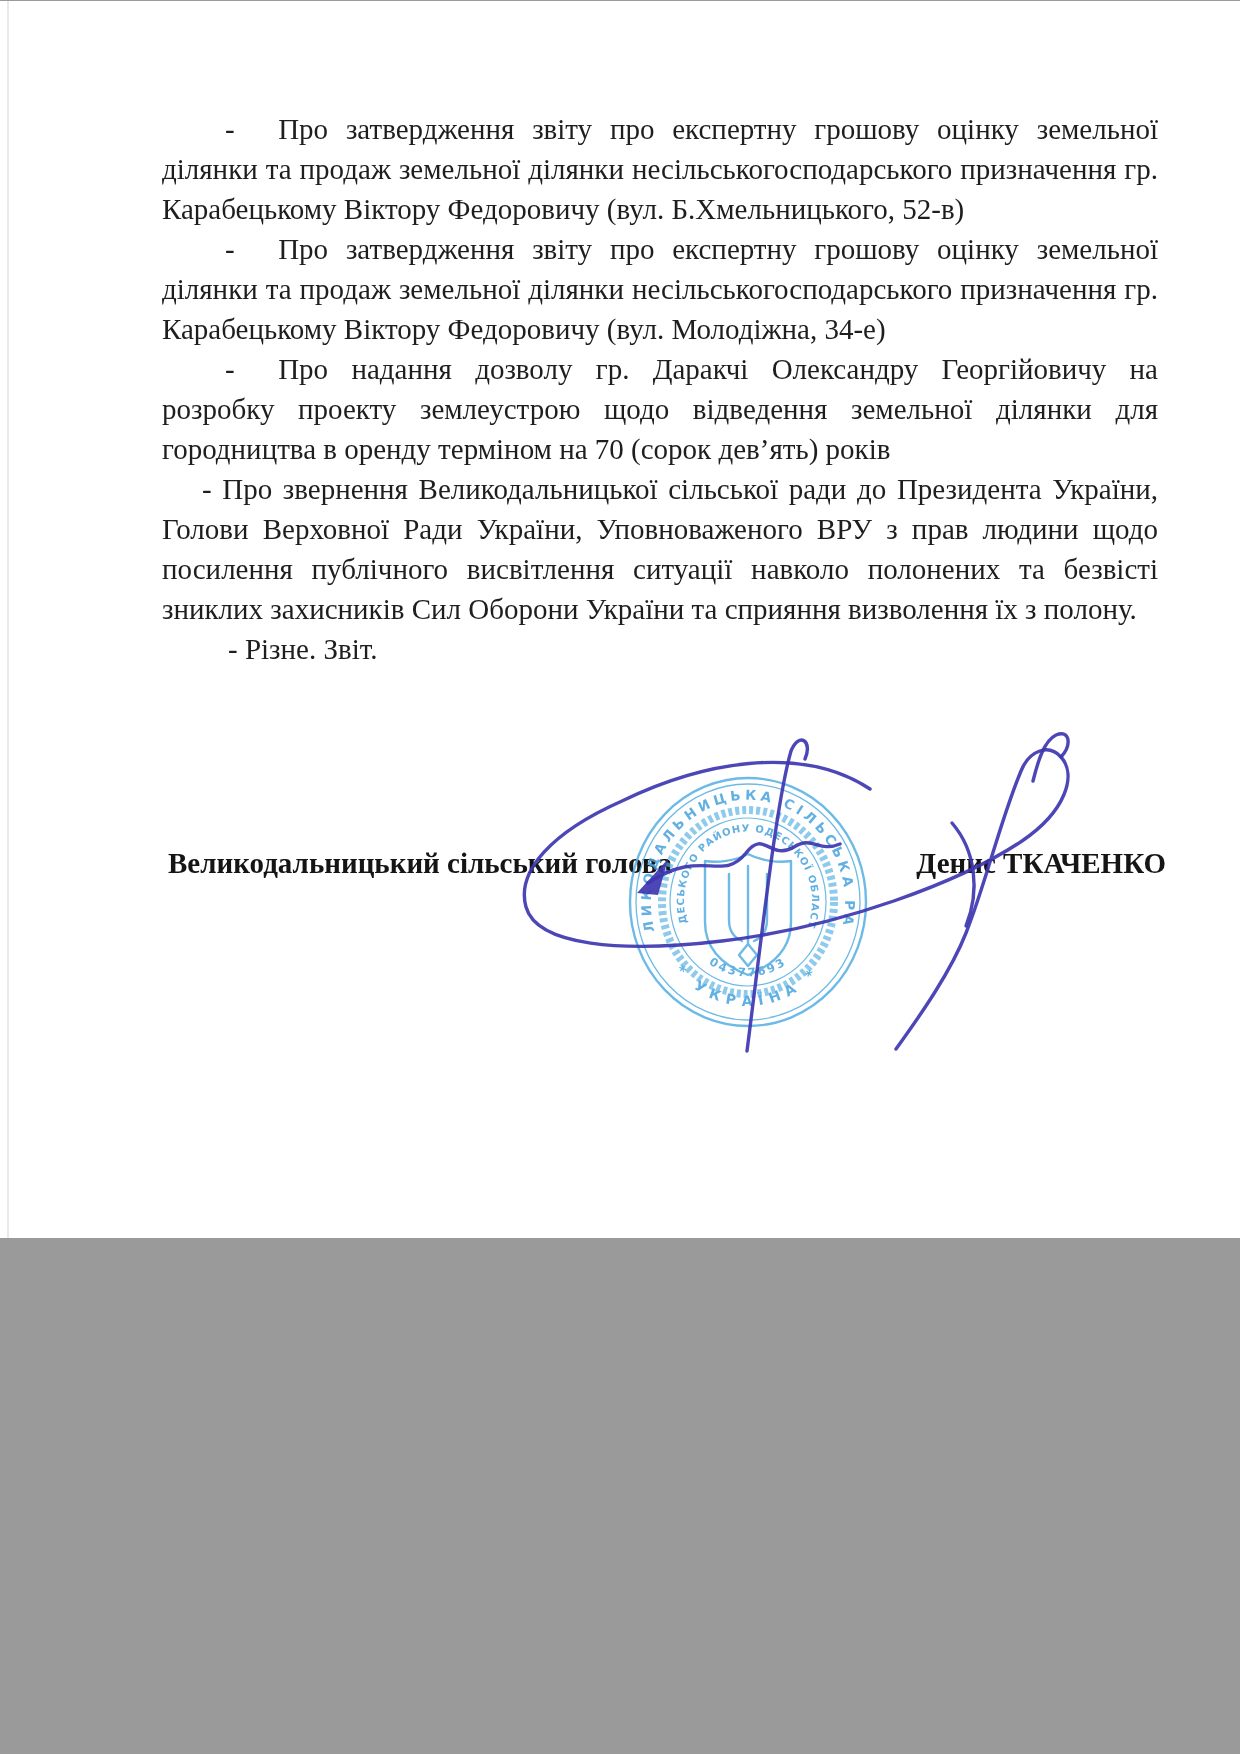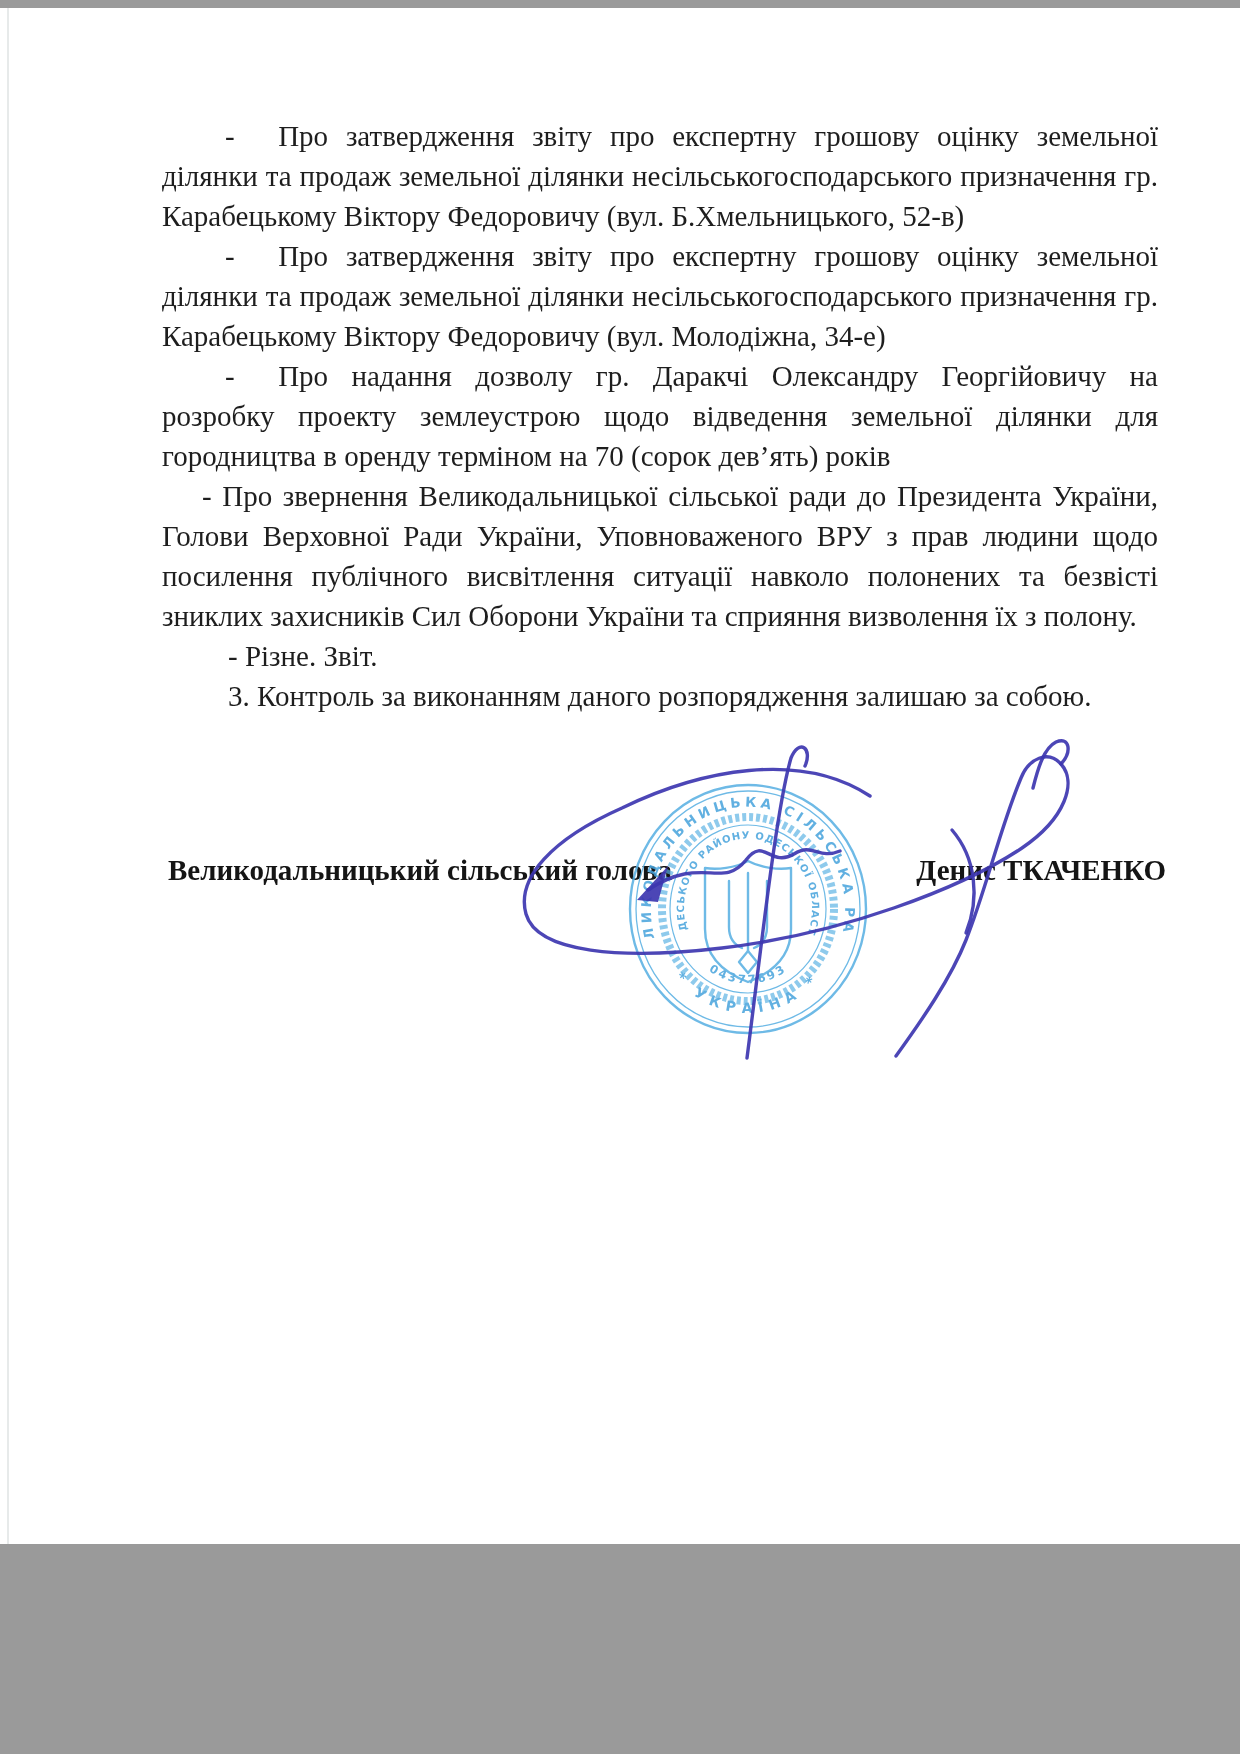--- a/index.html
+++ b/index.html
@@ -1,22 +1,22 @@
 <!DOCTYPE html>
 <html><head>
 <meta charset="utf-8">
 <style>
   html,body{margin:0;padding:0;}
   body{background:#9a9a9a;font-family:"Liberation Serif",serif;}
   .page{
     position:relative;
-    width:1240px;height:1536px;
+    width:1240px;height:1237px;
     background:#ffffff;
     overflow:hidden;
-    margin:8px auto;
+    margin:1px auto;
   }
   .scan-edge{
     position:absolute;left:7px;top:0;width:2px;height:100%;
     background:#e7eaea;
   }
   .body-text{
     position:absolute;left:162px;top:108px;width:996px;
     font-size:29px;line-height:40px;color:#1e1e1e;
     text-align:justify;
   }
@@ -46,21 +46,20 @@
 
 <div class="page">
   <div class="scan-edge"></div>
 
   <div class="body-text">
     <p class="indent-tab">-  Про затвердження звіту про експертну грошову оцінку земельної ділянки та продаж земельної ділянки несільськогосподарського призначення гр. Карабецькому Віктору Федоровичу (вул. Б.Хмельницького, 52-в)</p>
     <p class="indent-tab">-  Про затвердження звіту про експертну грошову оцінку земельної ділянки та продаж земельної ділянки несільськогосподарського призначення гр. Карабецькому Віктору Федоровичу (вул. Молодіжна, 34-е)</p>
     <p class="indent-tab">-  Про надання дозволу гр. Даракчі Олександру Георгійовичу на розробку проекту землеустрою щодо відведення земельної ділянки для городництва в оренду терміном на 70 (сорок дев’ять) років</p>
     <p class="indent-sm">- Про звернення Великодальницької сільської ради до Президента України, Голови Верховної Ради України, Уповноваженого ВРУ з прав людини щодо посилення публічного висвітлення ситуації навколо полонених та безвісті зниклих захисників Сил Оборони України та сприяння визволення їх з полону.</p>
     <p class="indent-md">- Різне. Звіт.</p>
-    <p class="indent-md">3. Контроль за виконанням даного розпорядження залишаю за собою.</p>
   </div>
 
   <div class="sig-row">
     <span>Великодальницький сільський голова</span>
     <span>Денис ТКАЧЕНКО</span>
   </div>
 
   <svg class="stamp-svg" viewBox="0 0 250 260" aria-hidden="true">
     <defs>
       <path id="arcOuterTop" d="M 32,160 A 97,103 0 1 1 218,160"></path>

